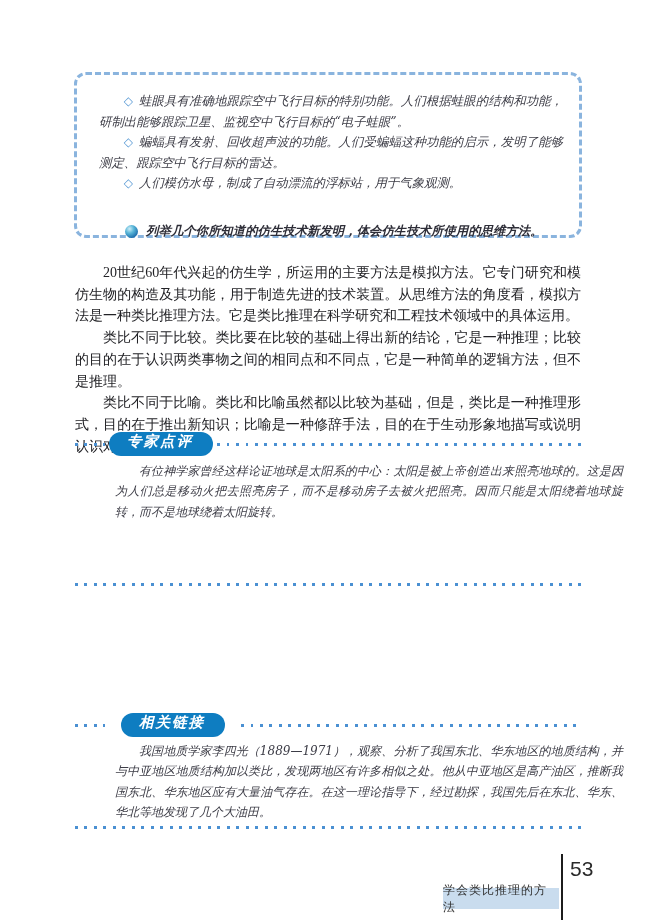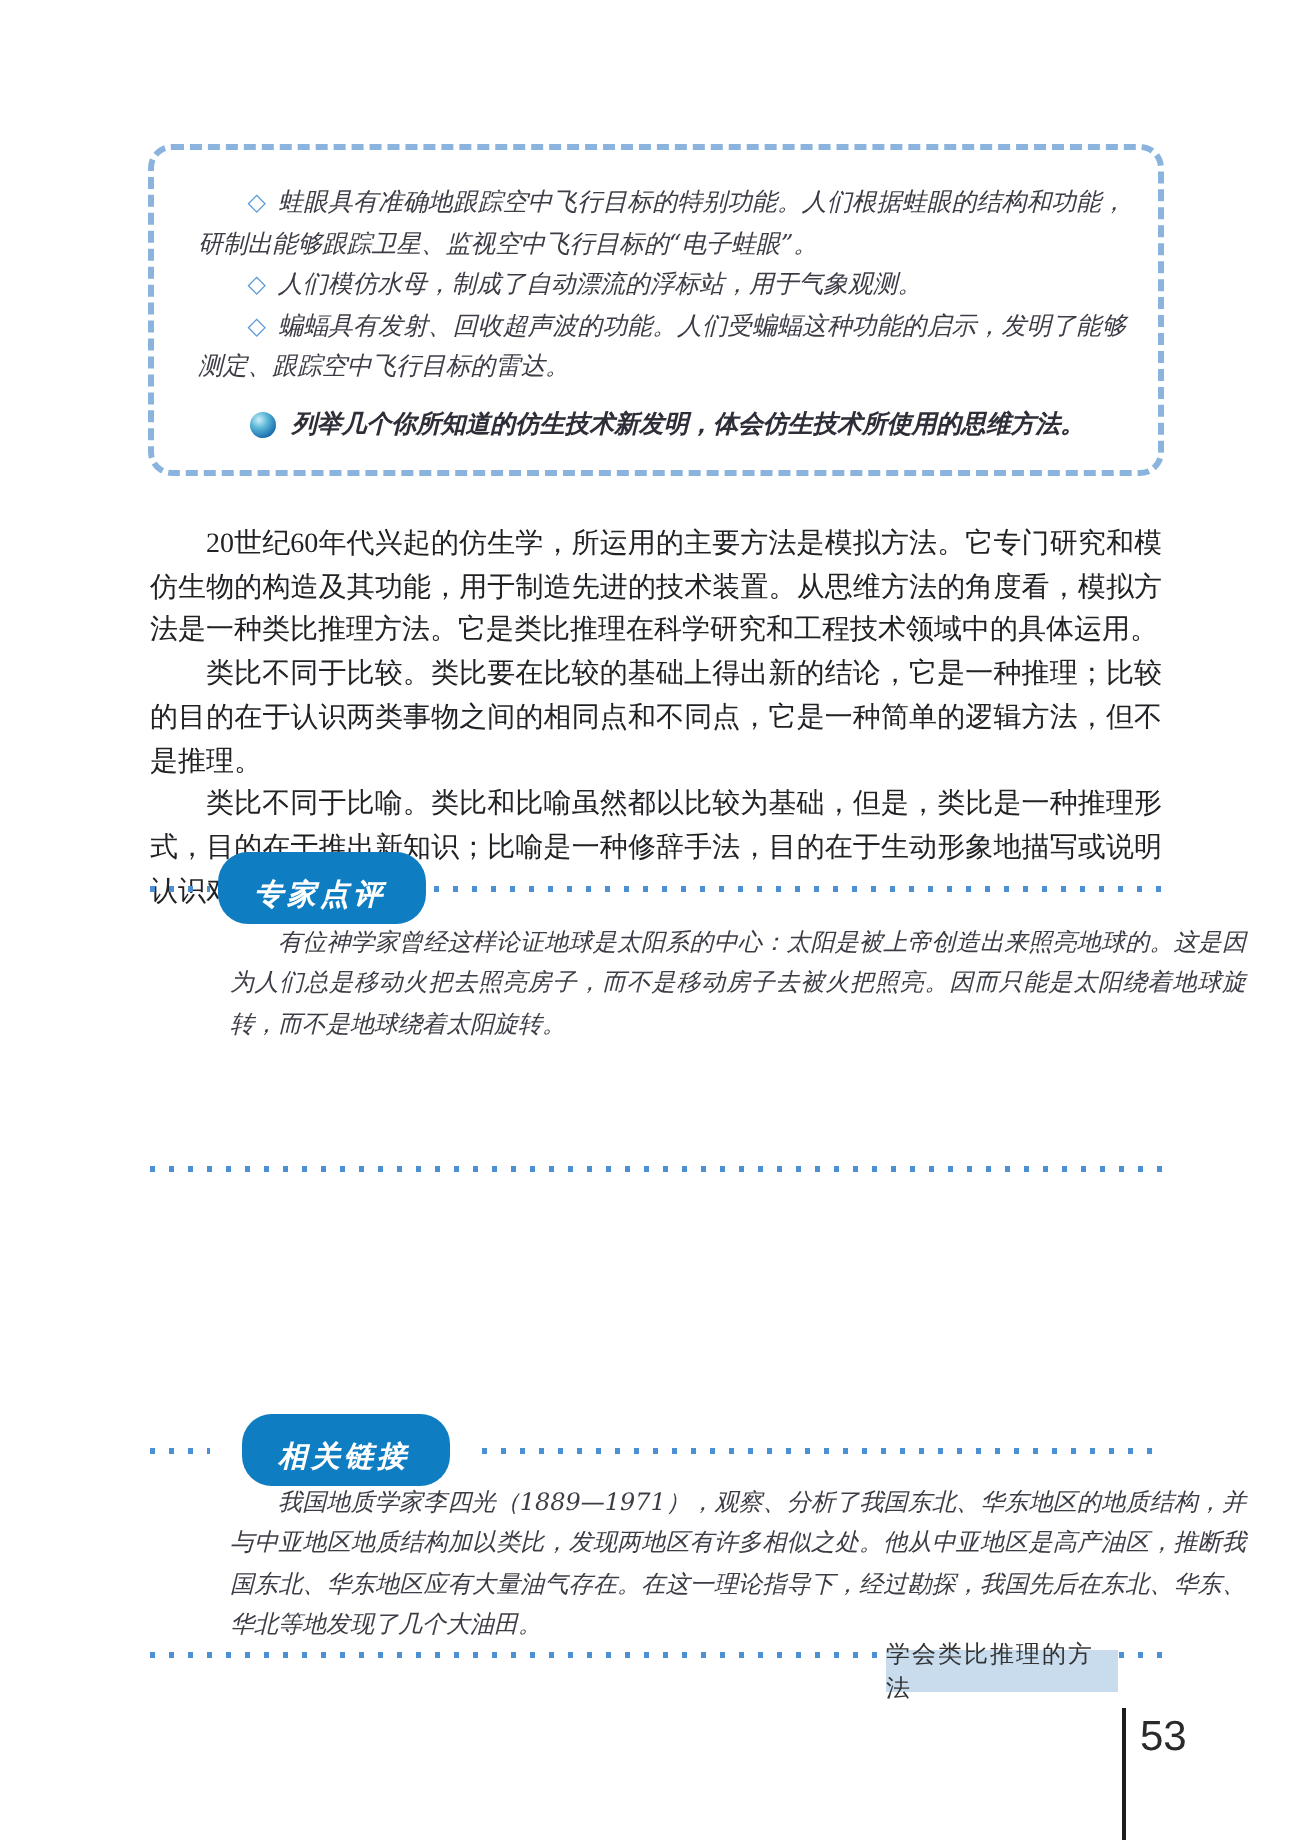--- a/index.html
+++ b/index.html
@@ -21,21 +21,21 @@
     box-sizing:border-box;
     padding:16px 16px 10px 22px;
     font-family:"DejaVu Serif",serif;
     font-style:italic;
     font-size:12.4px;line-height:20.5px;
     color:#3c3c46;
     text-align:justify;
   }
   .bionic-item{text-indent:2em;}
   .diamond{color:#5b9bd5;font-style:normal;font-size:12px;margin-right:6px;}
-  .activity-row{margin-top:8px;display:flex;align-items:flex-start;padding-left:26px;}
+  .activity-row{margin-top:27px;display:flex;align-items:flex-start;padding-left:26px;}
   .sphere{
     width:13px;height:13px;border-radius:50%;
     background:radial-gradient(circle at 35% 30%, #cfeef8 0%, #59b6d8 35%, #1565a8 80%, #0d3e74 100%);
     margin:4px 8px 0 0;flex:0 0 13px;
   }
   .activity-text{font-weight:bold;color:#2e2e38;}
 
   
   .main-text{
     position:absolute;left:75px;width:506px;
@@ -57,21 +57,21 @@
     background-image:repeating-linear-gradient(to right,#4a90d2 0 2.6px,transparent 2.6px 9.5px);
   }
   .dotline.short{width:30px;flex:0 0 30px;}
   .dotline.long{flex:1;}
   .pill-badge{
     background:#0e7dc1;
     color:#ffffff;
     font-family:"Liberation Sans",sans-serif;
     font-weight:bold;font-style:italic;
     font-size:14.5px;letter-spacing:2px;
-    padding:12px 20px 5px 18px;
+    padding:0 20px 5px 18px;
     border-radius:15px;
     margin:0 4px;
     white-space:nowrap;
   }
   #expert-header{top:430px;}
   #related-header{top:711px;gap:12px;}
 
   
   .kai-text{
     position:absolute;left:75px;width:508px;
@@ -85,21 +85,21 @@
 
   .bottom-dots{
     position:absolute;left:75px;width:508px;height:3px;
     background-image:repeating-linear-gradient(to right,#4a90d2 0 2.6px,transparent 2.6px 9.5px);
   }
   #expert-bottom-dots{top:583px;}
   #related-bottom-dots{top:826px;}
 
   
   .footer-label{
-    position:absolute;left:443px;top:825px;width:116px;height:21px;
+    position:absolute;left:443px;top:888px;width:116px;height:21px;
     background:#c9dcee;
     font-family:"Liberation Sans",sans-serif;
     font-size:12px;color:#333;
     display:flex;align-items:center;justify-content:center;
     letter-spacing:1px;
   }
   .footer-rule{
     position:absolute;left:561px;top:854px;width:2px;height:66px;
     background:#1c1c1c;
   }
@@ -109,22 +109,22 @@
     font-size:21px;color:#2a2a2a;
   }
 </style>
 </head>
 <body>
 
 <div class="page">
 
   <div class="bionics-box">
     <div class="bionic-item"><span class="diamond">◇</span><span>蛙眼具有准确地跟踪空中飞行目标的特别功能。人们根据蛙眼的结构和功能，研制出能够跟踪卫星、监视空中飞行目标的“电子蛙眼”。</span></div>
+    <div class="bionic-item"><span class="diamond">◇</span><span>蝙蝠具有发射、回收超声波的功能。人们受蝙蝠这种功能的启示，发明了能够测定、跟踪空中飞行目标的雷达。</span></div>
     <div class="bionic-item"><span class="diamond">◇</span><span>人们模仿水母，制成了自动漂流的浮标站，用于气象观测。</span></div>
-    <div class="bionic-item"><span class="diamond">◇</span><span>蝙蝠具有发射、回收超声波的功能。人们受蝙蝠这种功能的启示，发明了能够测定、跟踪空中飞行目标的雷达。</span></div>
     <div class="activity-row">
       <span class="sphere"></span>
       <span class="activity-text">列举几个你所知道的仿生技术新发明，体会仿生技术所使用的思维方法。</span>
     </div>
   </div>
 
   <div class="main-text" id="main-block-1">
     <p>20世纪60年代兴起的仿生学，所运用的主要方法是模拟方法。它专门研究和模仿生物的构造及其功能，用于制造先进的技术装置。从思维方法的角度看，模拟方法是一种类比推理方法。它是类比推理在科学研究和工程技术领域中的具体运用。</p>
     <p>类比不同于比较。类比要在比较的基础上得出新的结论，它是一种推理；比较的目的在于认识两类事物之间的相同点和不同点，它是一种简单的逻辑方法，但不是推理。</p>
     <p>类比不同于比喻。类比和比喻虽然都以比较为基础，但是，类比是一种推理形式，目的在于推出新知识；比喻是一种修辞手法，目的在于生动形象地描写或说明认识对象。</p>

